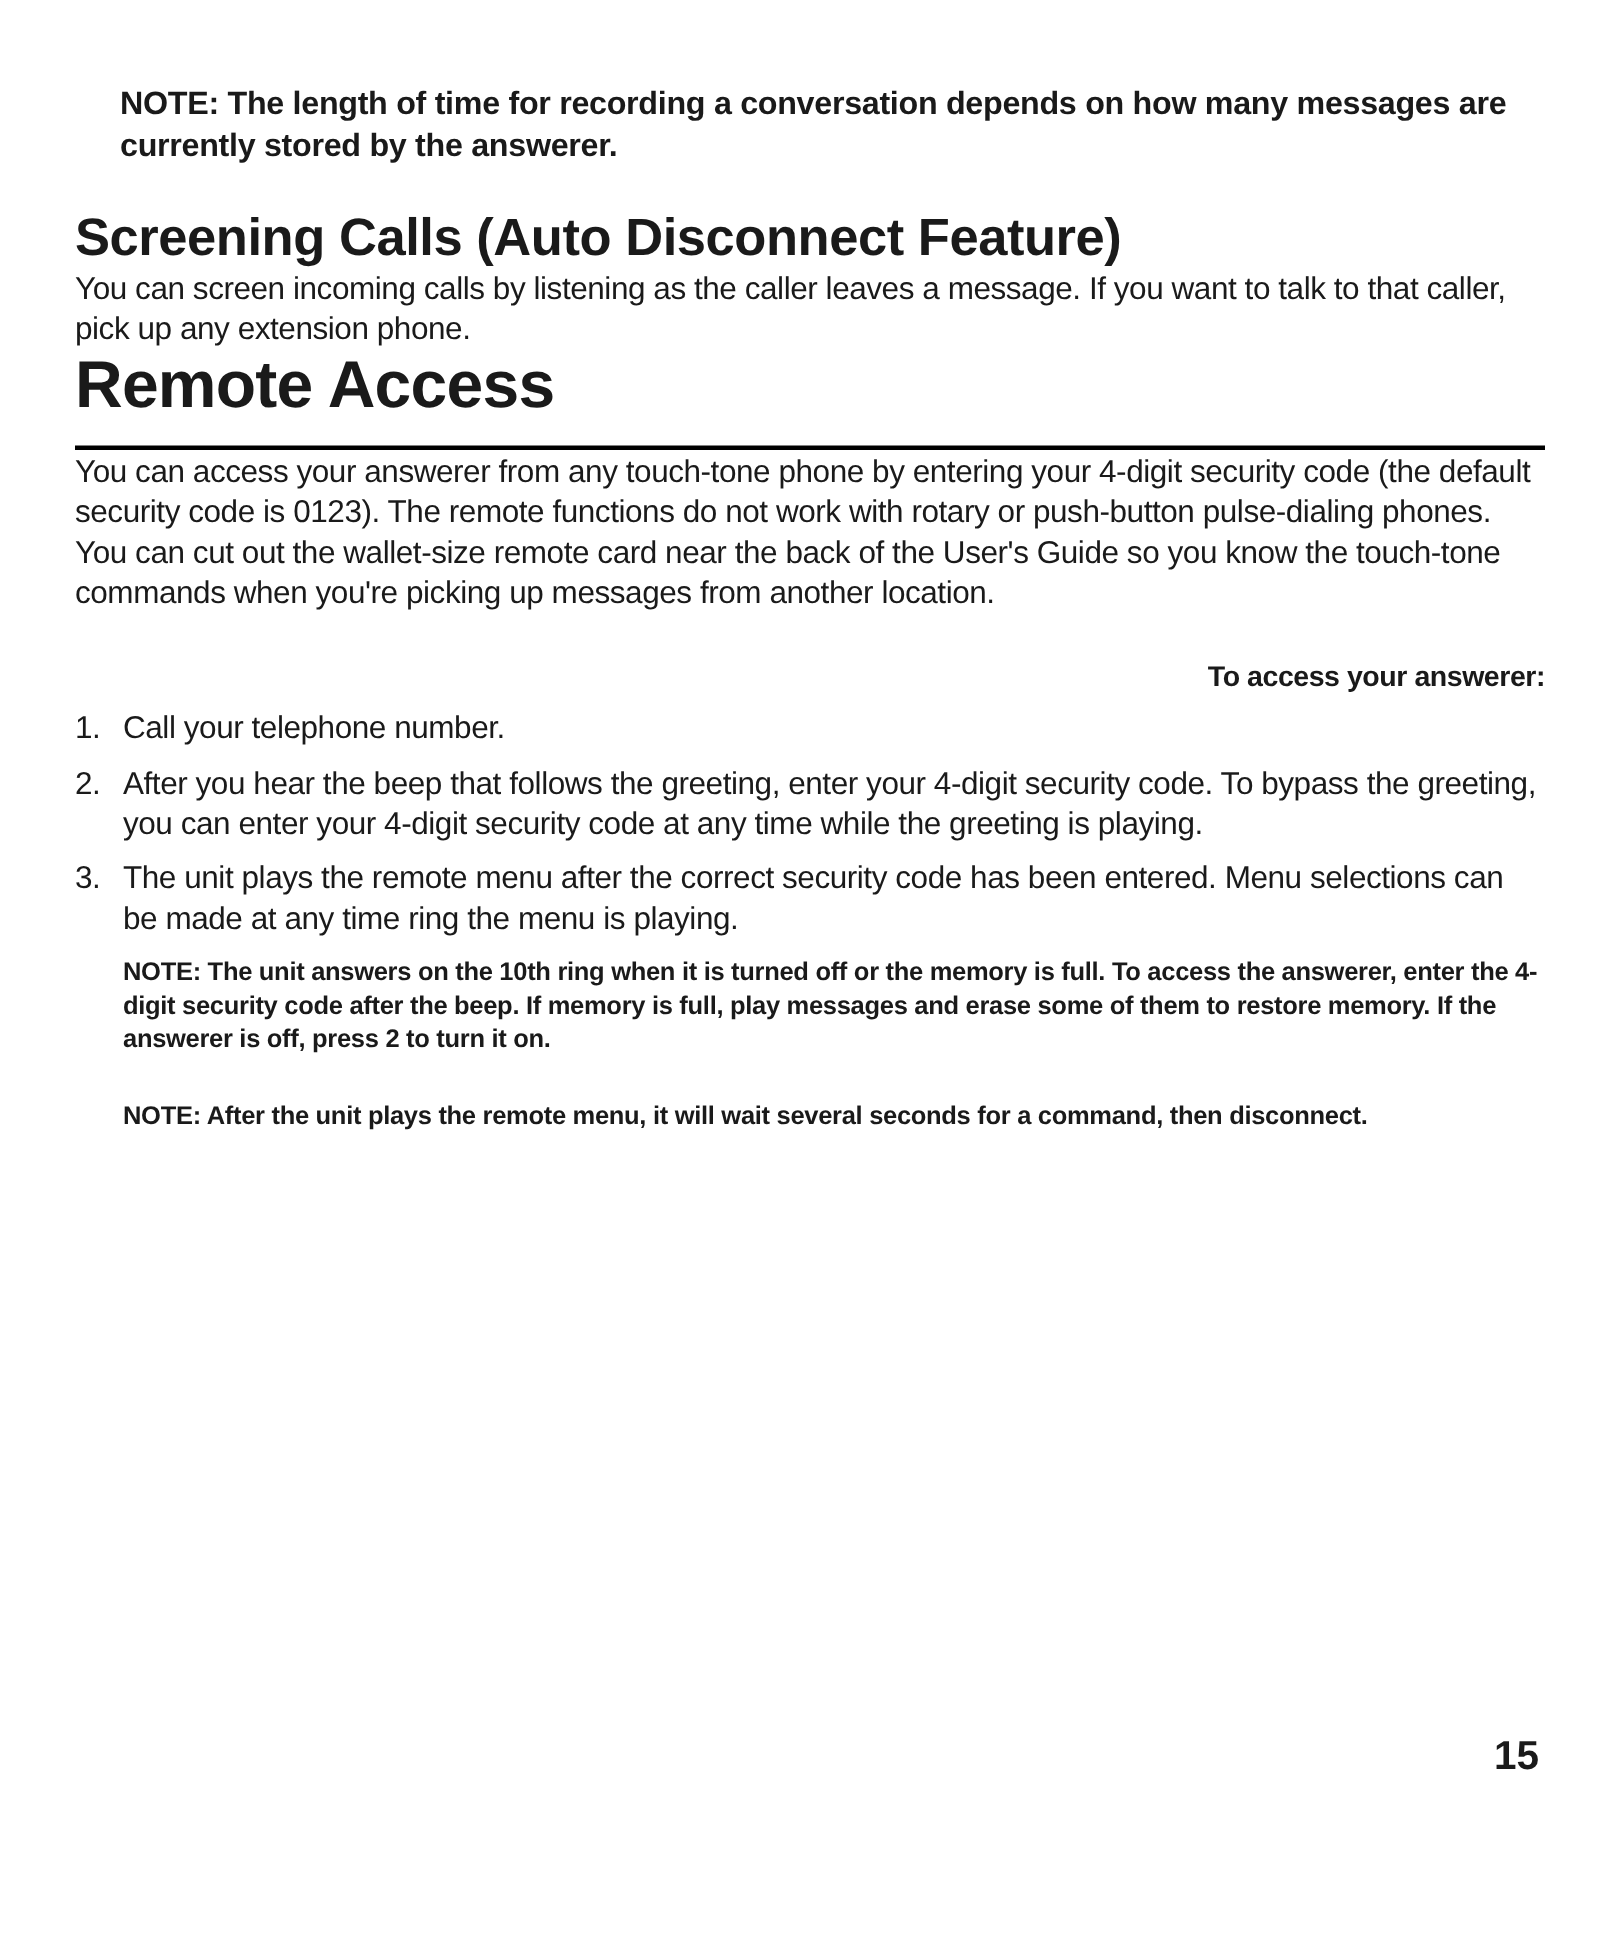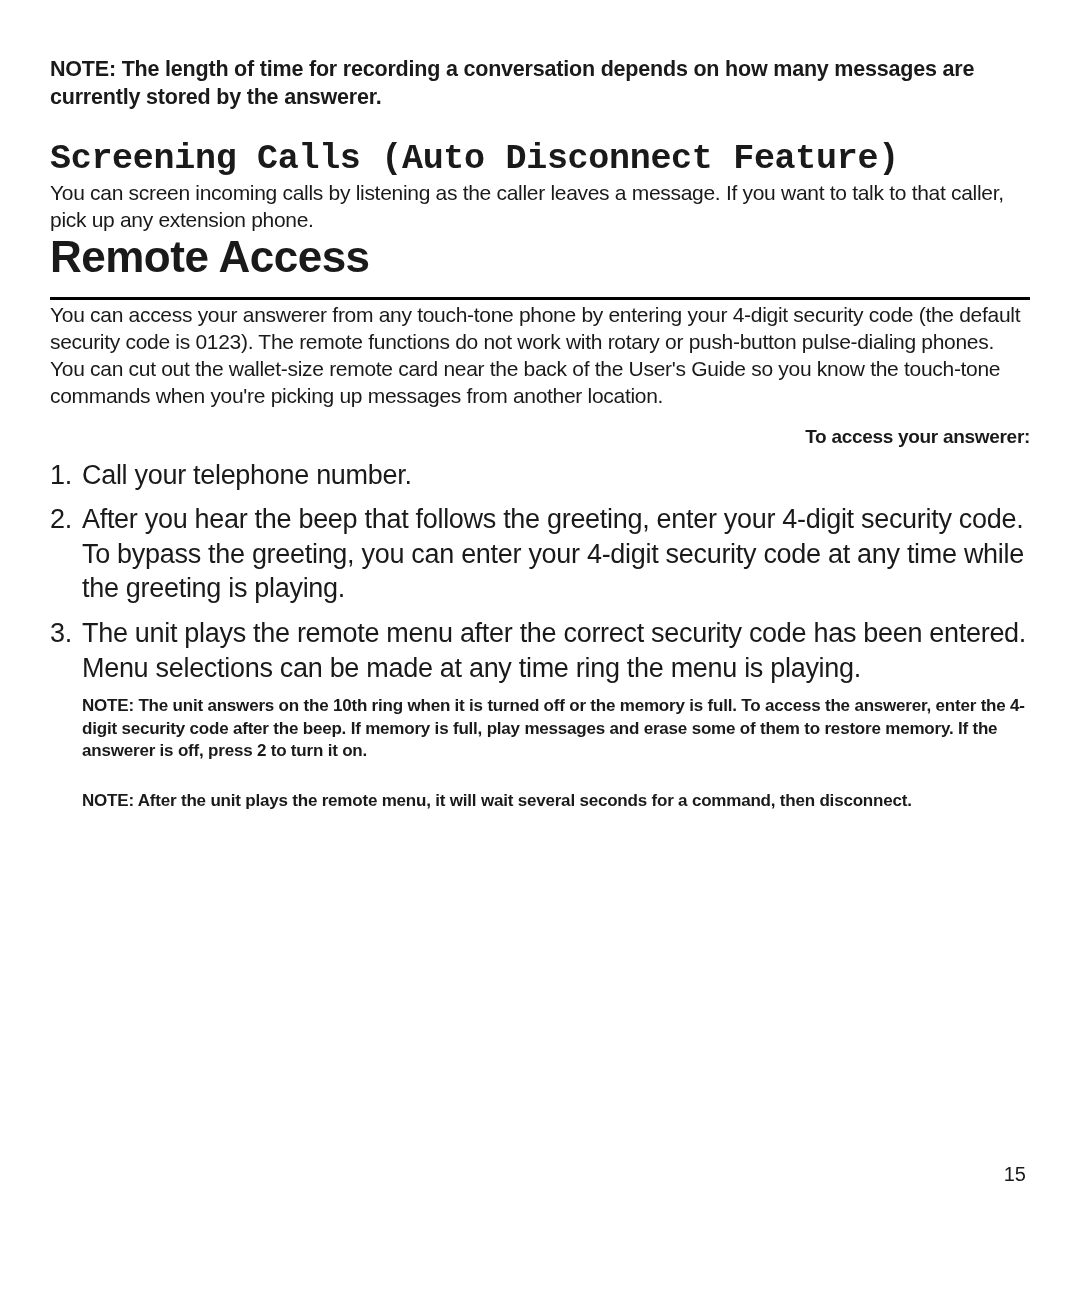--- a/index.html
+++ b/index.html
@@ -9,62 +9,62 @@
       background: #ffffff;
       font-family: Arial, Helvetica, sans-serif;
       color: #1a1a1a;
       position: relative;
       padding: 56px 50px 40px 50px;
     }
     .note-top {
       font-weight: bold;
       font-size: 21.5px;
       line-height: 1.3;
+      margin-left: 30px;
       margin-bottom: 28px;
       letter-spacing: -0.2px;
     }
     .h2 {
       font-weight: bold;
       font-size: 35px;
       line-height: 1.1;
       margin-bottom: 2px;
       letter-spacing: -0.3px;
-      font-family: Liberation Mono, monospace;
     }
     .h1 {
       font-weight: bold;
       font-size: 44px;
       line-height: 1.05;
       border-bottom: 3px solid #000;
       margin-bottom: 2px;
       letter-spacing: -0.5px;
       padding-bottom: 17px;
     }
     .body-text {
       font-size: 21px;
       line-height: 1.28;
-      margin-bottom: 16px;
+      margin-bottom: 31px;
       letter-spacing: -0.3px;
     }
     .screening-body { margin-bottom: 0; }
     .subhead {
       font-weight: bold;
       font-size: 19px;
       margin-bottom: 10px;
       letter-spacing: -0.3px;
       text-align: right;
     }
     ol {
       list-style: none;
       counter-reset: item;
       margin-left: 0;
     }
     ol li {
       counter-increment: item;
-      font-size: 27px;
+      font-size: 21px;
       line-height: 1.28;
       margin-bottom: 10px;
       padding-left: 32px;
       position: relative;
       letter-spacing: -0.3px;
     }
     ol li::before {
       content: counter(item) ".";
       position: absolute;
       left: 0;
@@ -75,22 +75,22 @@
       line-height: 1.32;
       margin-left: 32px;
       margin-top: 4px;
       margin-bottom: 28px;
       letter-spacing: -0.2px;
     }
     .page-number {
       position: absolute;
       bottom: 110px;
       right: 54px;
-      font-weight: normal;
-      font-size: 20px;
+      font-weight: bold;
+      font-size: 27px;
     }
   </style>
 </head>
 <body>
 
 <div class="note-top">NOTE: The length of time for recording a conversation depends on how many messages are currently stored by the answerer.</div>
 
 <div class="h2">Screening Calls (Auto Disconnect Feature)</div>
 <div class="body-text screening-body">You can screen incoming calls by listening as the caller leaves a message. If you want to talk to that caller, pick up any extension phone.</div>
 

